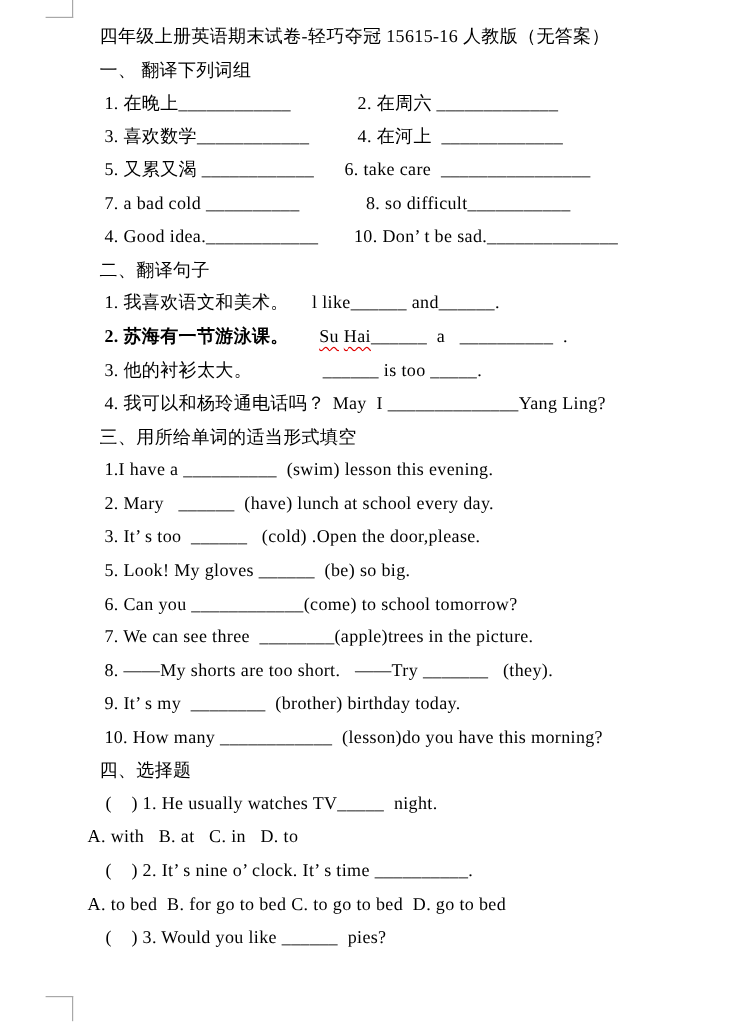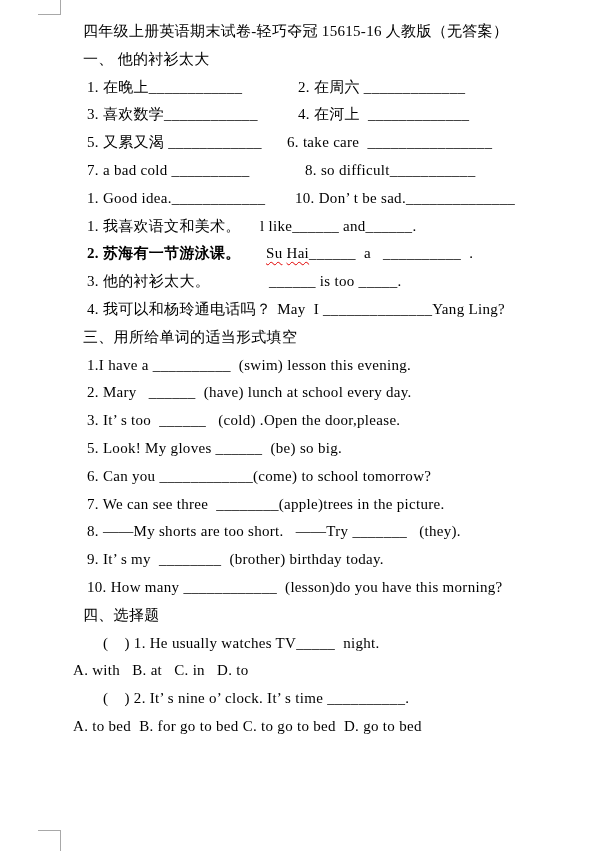--- a/index.html
+++ b/index.html
@@ -19,21 +19,21 @@
   .crop-bl{left:38px;top:830px;width:22px;height:20px;border-right:1px solid #a8a8a8;border-top:1px solid #a8a8a8;}
   .crop-br{left:543px;top:830px;width:21px;height:20px;border-left:1px solid #a8a8a8;border-top:1px solid #a8a8a8;}
 
   .content{position:absolute;left:83px;top:18px;right:28px;}
   .line{
     margin:0;height:27.8px;line-height:27.8px;
     white-space:pre;
     letter-spacing:0.3px;
   }
   .item{margin-left:4px;}      
-  .choice{margin-left:20px;}    
+  .choice{margin-left:5px;}    
   .opt{margin-left:-10px;}     
   .cl{display:inline-block;vertical-align:top;}
   .w211{width:211px;} .w200{width:200px;} .w218{width:218px;} .w208{width:208px;}
   .w173{width:173px;} .w179{width:179px;font-weight:bold;} .w182{width:182px;}
   .gap6{margin-left:6px;}
   .spell{
     text-decoration:underline;
     text-decoration-style:wavy;
     text-decoration-color:#e00000;
     text-decoration-thickness:1px;
@@ -45,27 +45,28 @@
 
 <div class="page">
   <div class="crop crop-tl"></div>
   <div class="crop crop-tr"></div>
   <div class="crop crop-bl"></div>
   <div class="crop crop-br"></div>
 
   <div class="content">
     <p class="line">四年级上册英语期末试卷-轻巧夺冠 15615-16 人教版（无答案）</p>
 
-    <p class="line">一、 他的衬衫太大</p>
+    <p class="line">一、 翻译下列词组</p>
     <p class="line item"><span class="cl w211">1. 在晚上____________</span><span>2. 在周六 _____________</span></p>
     <p class="line item"><span class="cl w211">3. 喜欢数学____________</span><span>4. 在河上  _____________</span></p>
     <p class="line item"><span class="cl w200">5. 又累又渴 ____________</span><span>6. take care  ________________</span></p>
     <p class="line item"><span class="cl w218">7. a bad cold __________</span><span>8. so difficult___________</span></p>
-    <p class="line item"><span class="cl w208">1. Good idea.____________</span><span>10. Don’ t be sad.______________</span></p>
+    <p class="line item"><span class="cl w208">4. Good idea.____________</span><span>10. Don’ t be sad.______________</span></p>
 
+    <p class="line">二、翻译句子</p>
     <p class="line item"><span class="cl w173">1. 我喜欢语文和美术。</span><span>l like______ and______.</span></p>
     <p class="line item"><span class="cl w179">2. 苏海有一节游泳课。</span><span class="spell">Su</span><span> </span><span class="spell">Hai</span><span>______  a   __________  .</span></p>
     <p class="line item"><span class="cl w182">3. 他的衬衫太大。</span><span>______ is too _____.</span></p>
     <p class="line item"><span class="cl">4. 我可以和杨玲通电话吗？</span><span class="gap6">May  I ______________Yang Ling?</span></p>
 
     <p class="line">三、用所给单词的适当形式填空</p>
     <p class="line item">1.I have a __________  (swim) lesson this evening.</p>
     <p class="line item">2. Mary   ______  (have) lunch at school every day.</p>
     <p class="line item">3. It’ s too  ______   (cold) .Open the door,please.</p>
     <p class="line item">5. Look! My gloves ______  (be) so big.</p>
@@ -73,14 +74,15 @@
     <p class="line item">7. We can see three  ________(apple)trees in the picture.</p>
     <p class="line item">8. ——My shorts are too short.   ——Try _______   (they).</p>
     <p class="line item">9. It’ s my  ________  (brother) birthday today.</p>
     <p class="line item">10. How many ____________  (lesson)do you have this morning?</p>
 
     <p class="line">四、选择题</p>
     <p class="line choice">(    ) 1. He usually watches TV_____  night.</p>
     <p class="line opt">A. with   B. at   C. in   D. to</p>
     <p class="line choice">(    ) 2. It’ s nine o’ clock. It’ s time __________.</p>
     <p class="line opt">A. to bed  B. for go to bed C. to go to bed  D. go to bed</p>
+    <p class="line choice">(    ) 3. Would you like ______  pies?</p>
   </div>
 </div>
 
 </body></html>

